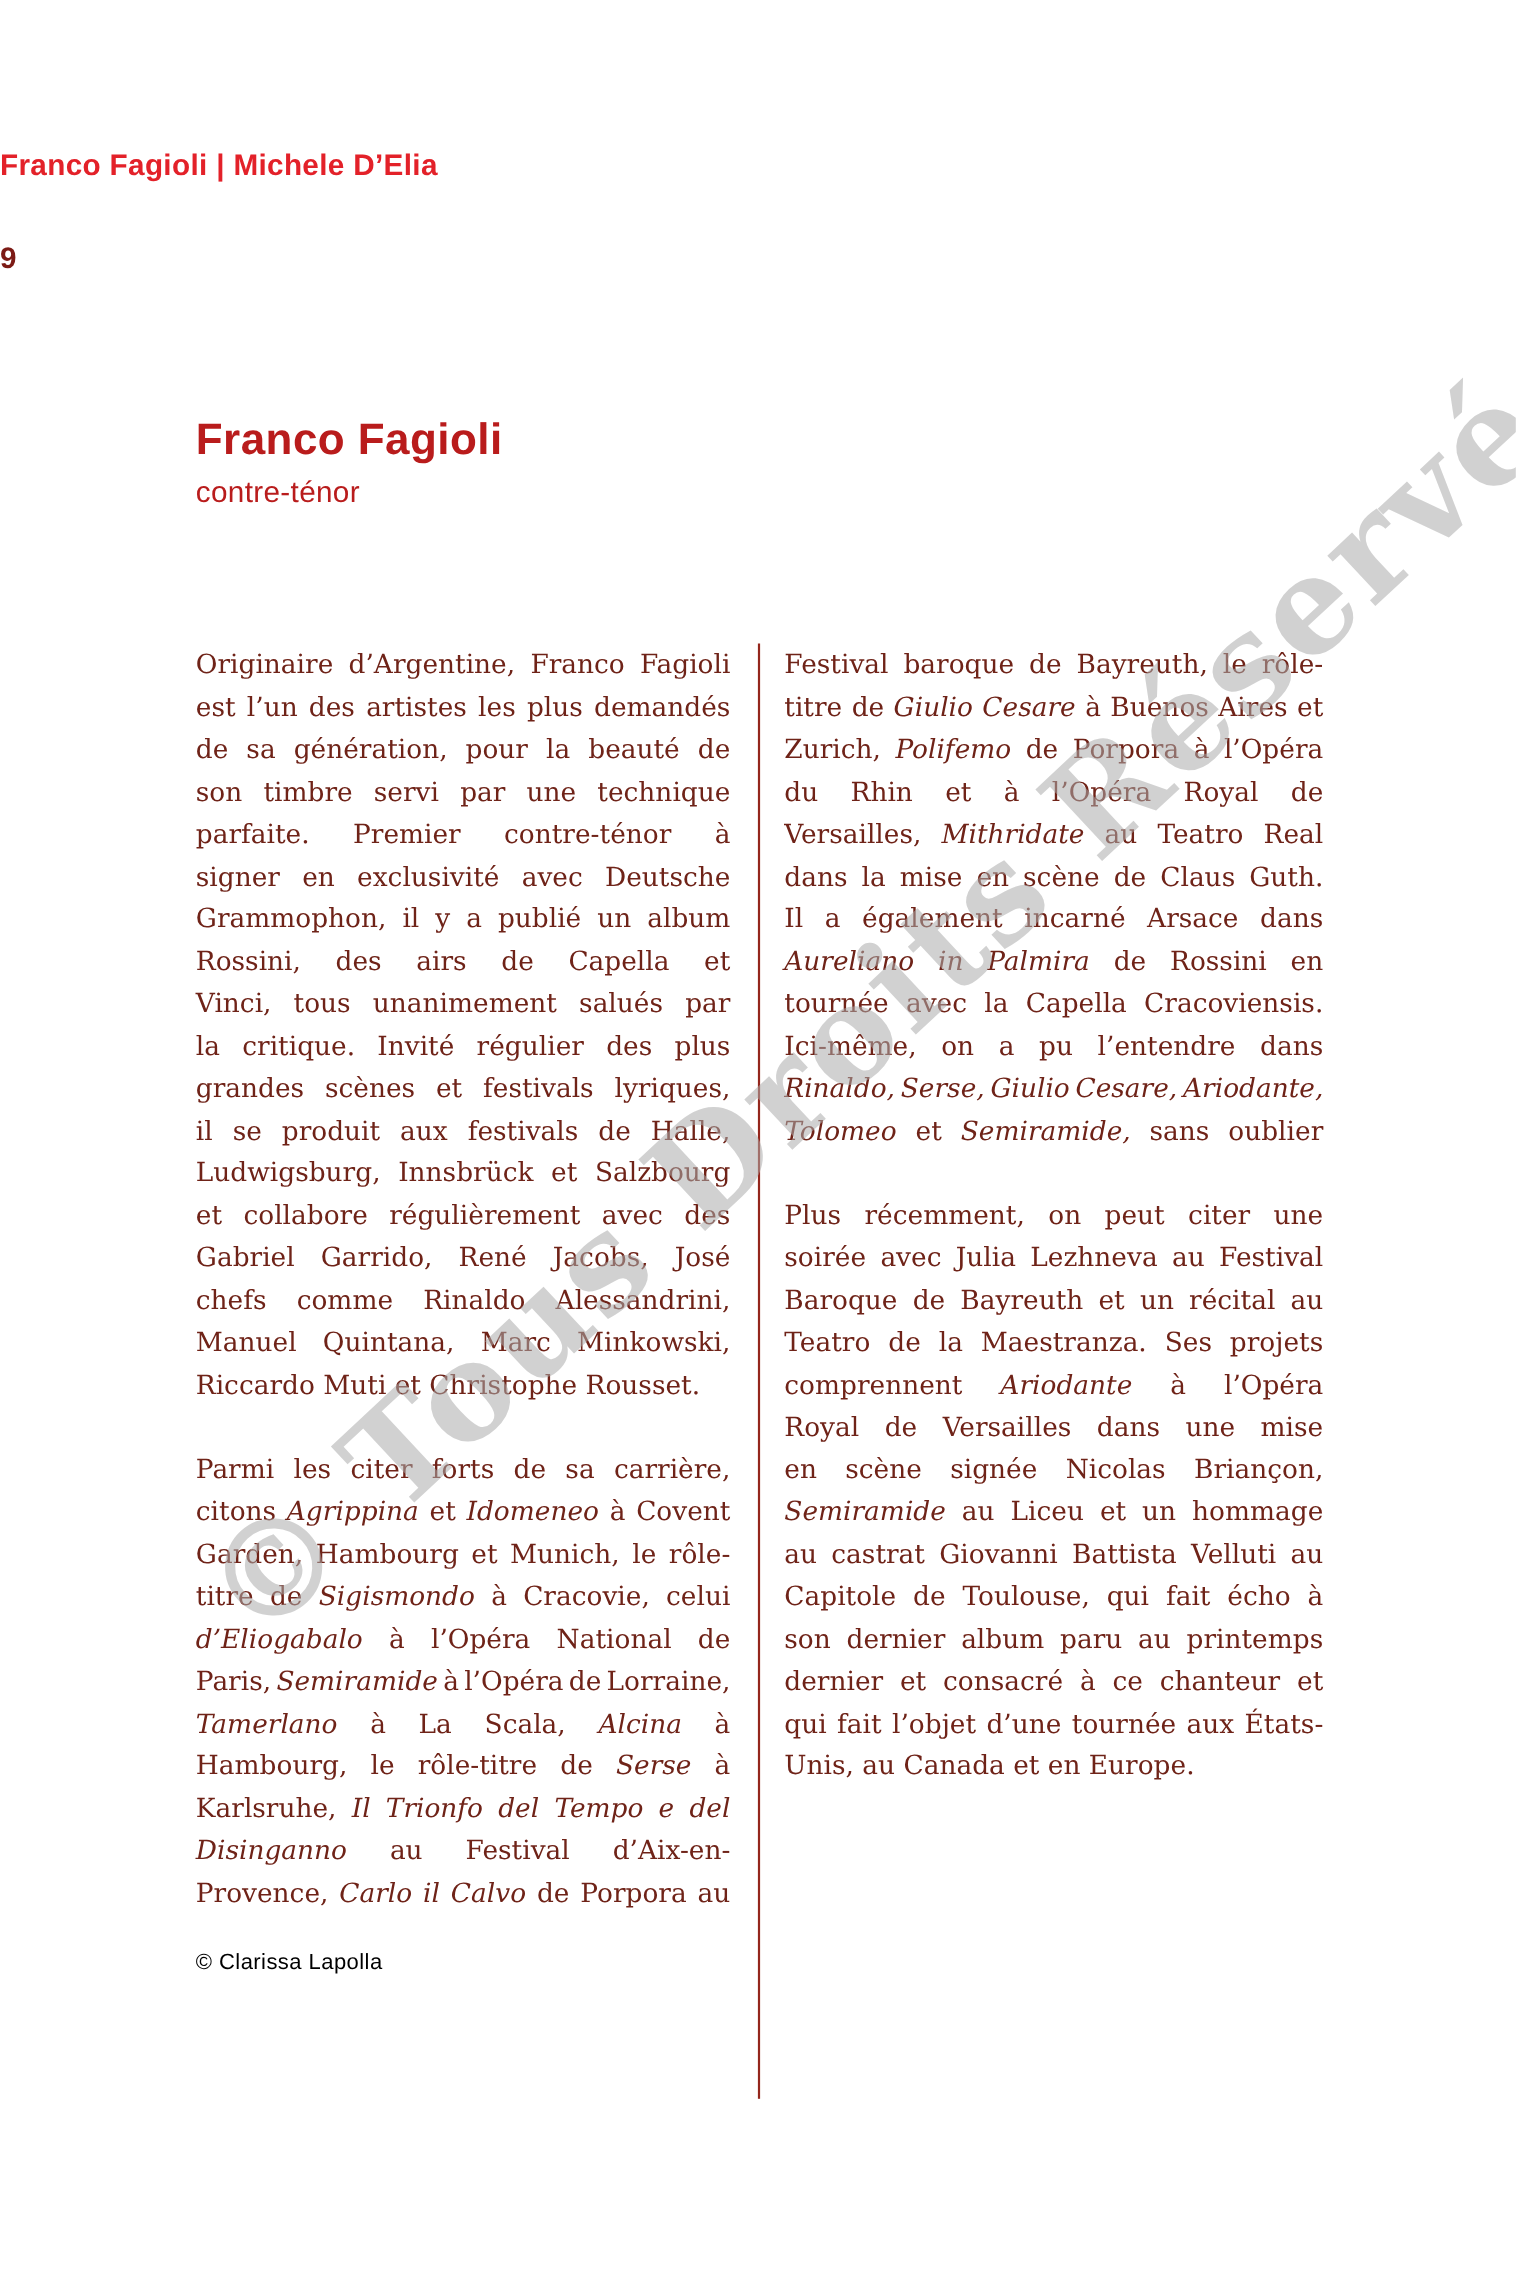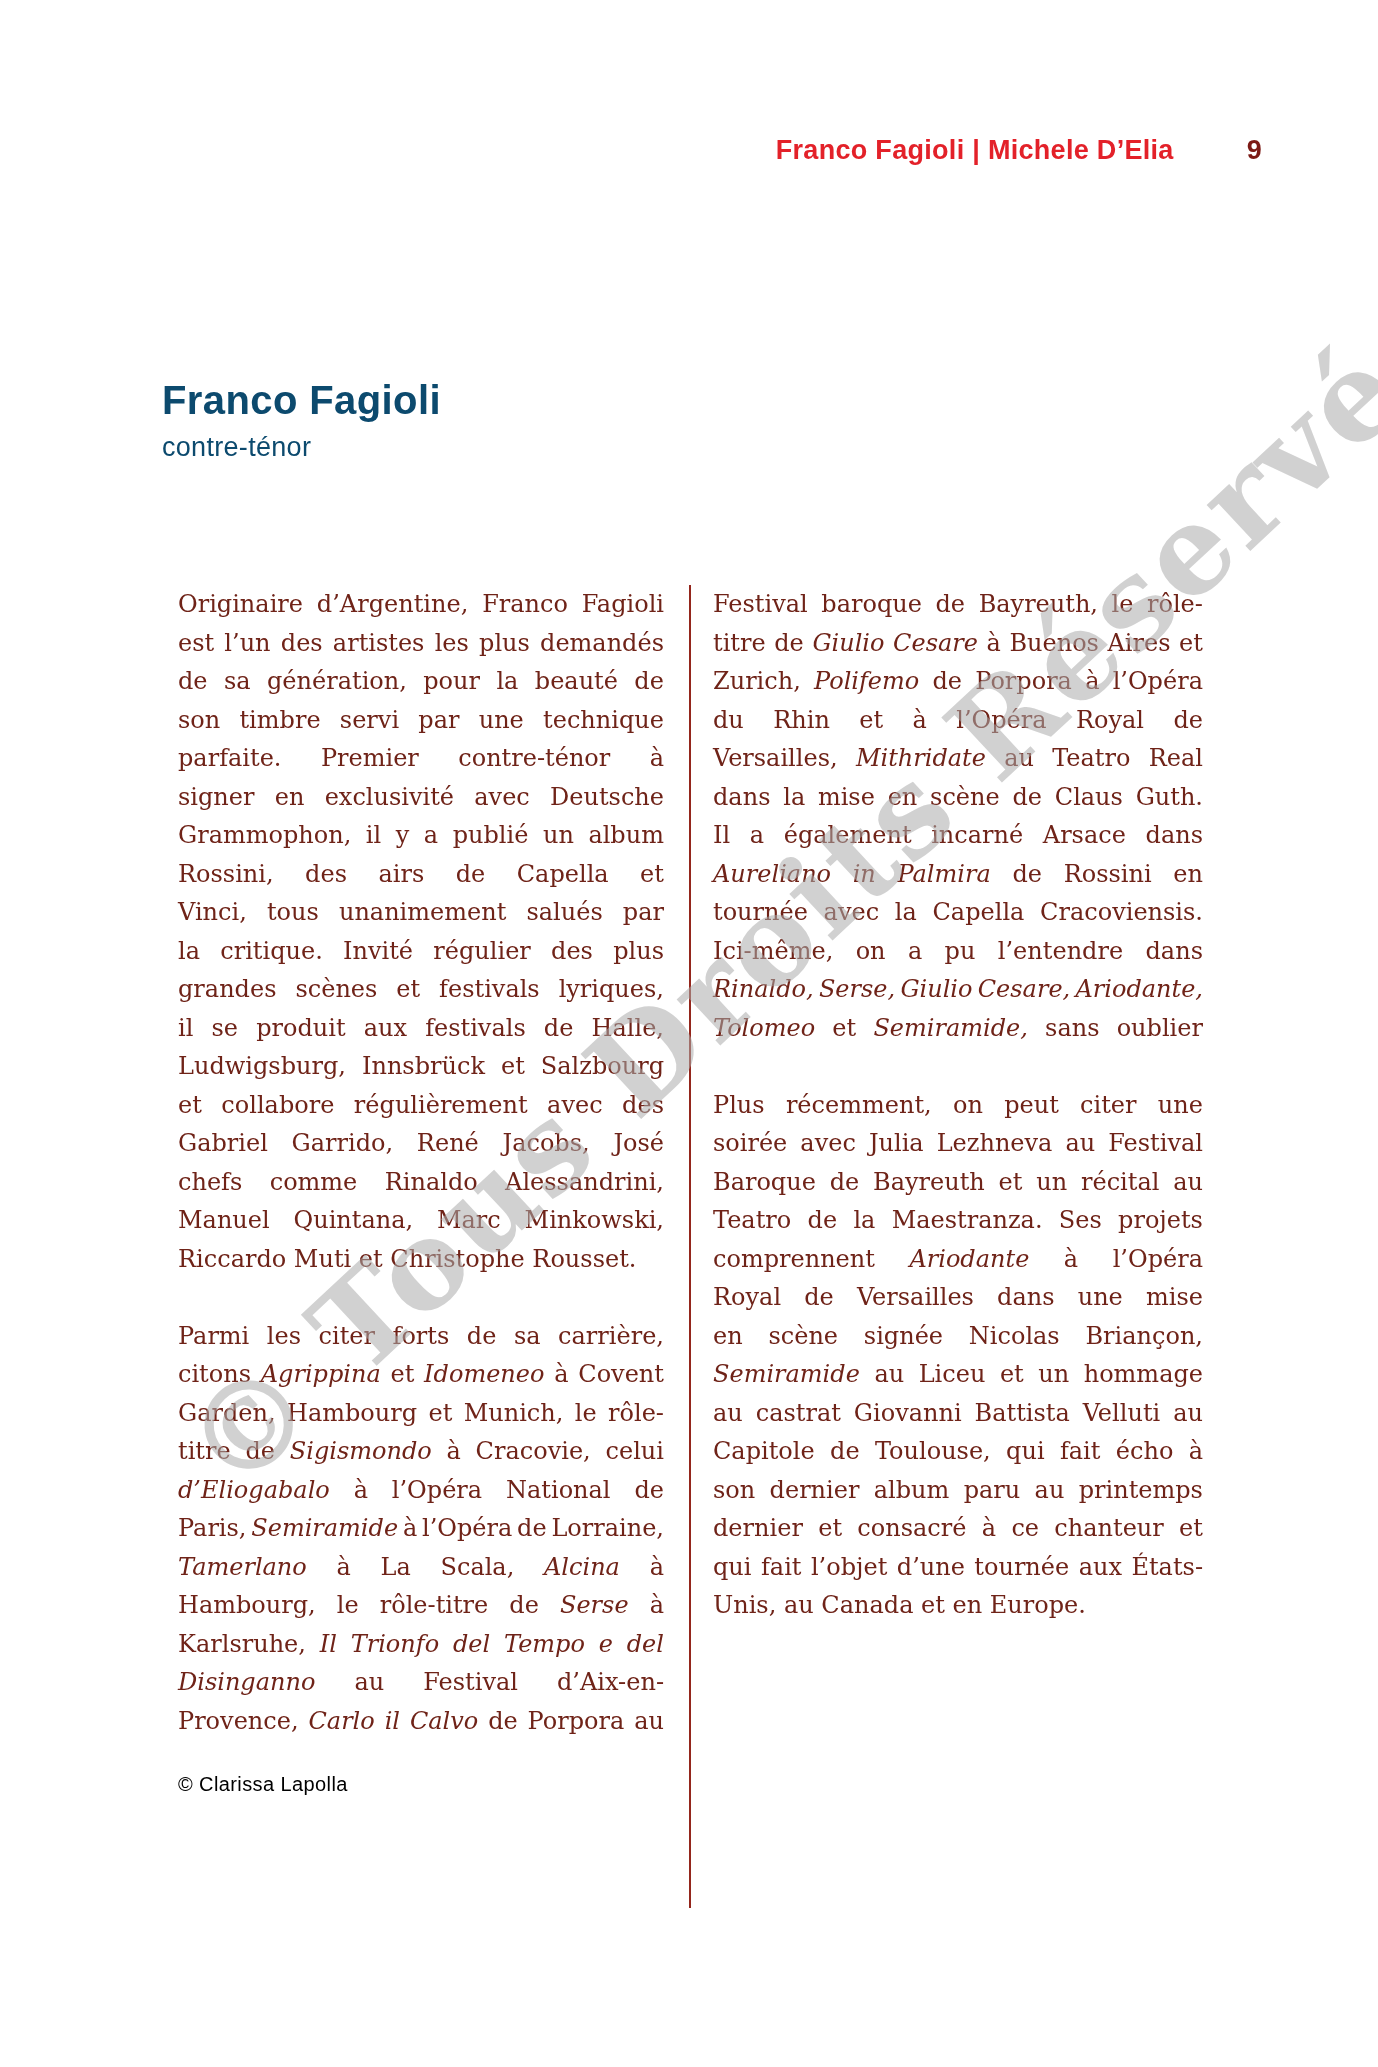--- a/index.html
+++ b/index.html
@@ -8,32 +8,32 @@
     background:#ffffff;
     position:relative;
     overflow:hidden;
     font-family:"DejaVu Serif", serif;
   }
   .page { position:absolute; inset:0; }
 
   
   .header {
     position:absolute; top:135px; left:0; right:116px;
-    display:flex; justify-content:flex-end; align-items:baseline; gap:73px;
+    display:flex; justify-content:flex-end; align-items:baseline; gap:54px;
     font-family:"Liberation Sans", sans-serif;
-    font-weight:bold; font-size:27px; letter-spacing:0.3px;
+    font-weight:bold; font-size:27px; letter-spacing:0.3px;flex-direction:column;
   }
   .header-title { color:#e32129; }
   .page-number  { color:#7c1a15; }
 
   
   .title-block {
-    position:absolute; left:162px; top:378px;
+    position:absolute; left:178px; top:378px;
     font-family:"Liberation Sans", sans-serif;
-    color:#0c4a6e;
+    color:#b91c1c;
   }
   .title-block h1 { margin:0; font-size:40px; line-height:44px; letter-spacing:0.4px; }
   .subtitle { margin-top:10px; font-size:27px; font-weight:normal; letter-spacing:0.3px; }
 
   
   .columns { position:absolute; left:178px; top:585px; width:1025px; }
   .col { position:absolute; top:0; color:#6f2318; }
   .col-left  { left:0;     width:486px; }
   .col-right { left:535px; width:490px; }
   .divider {

